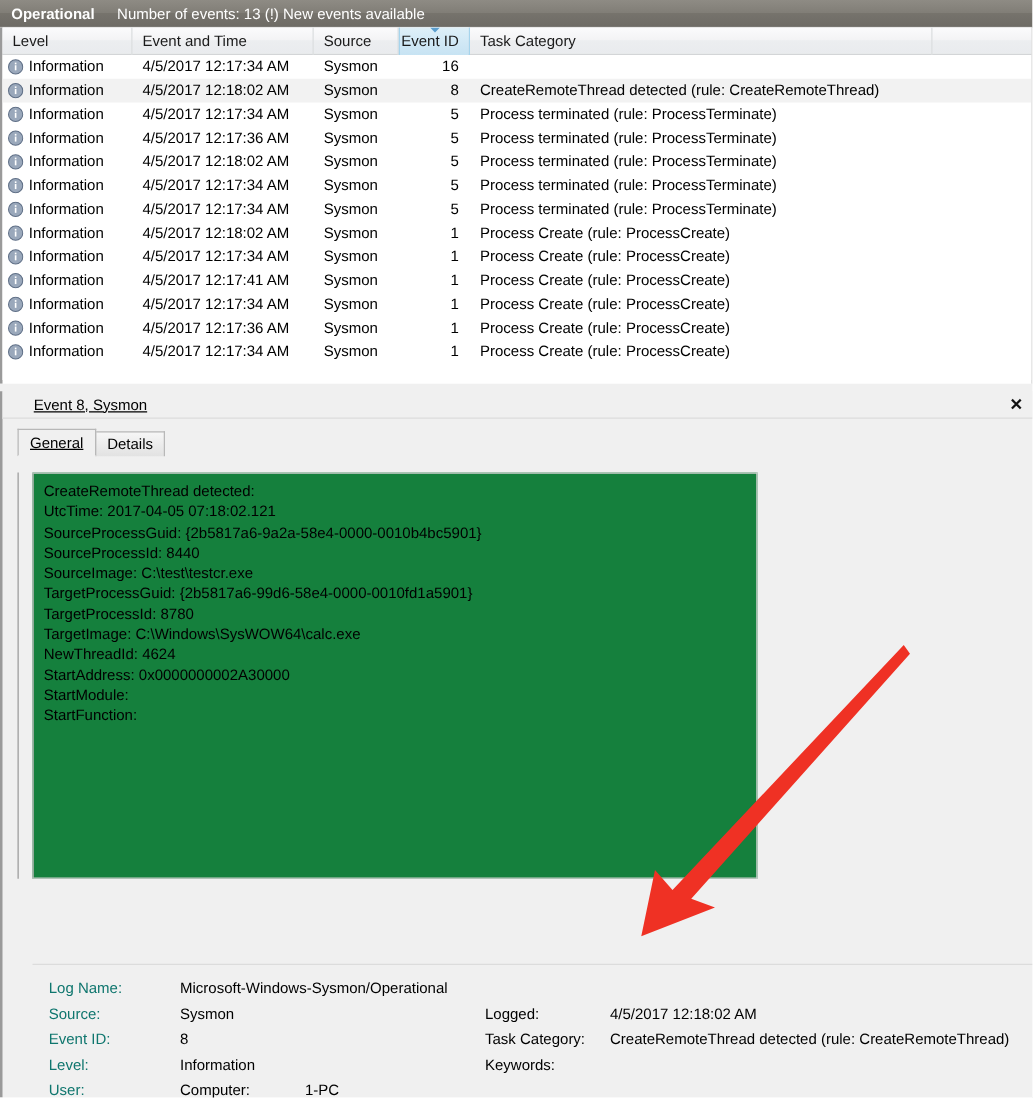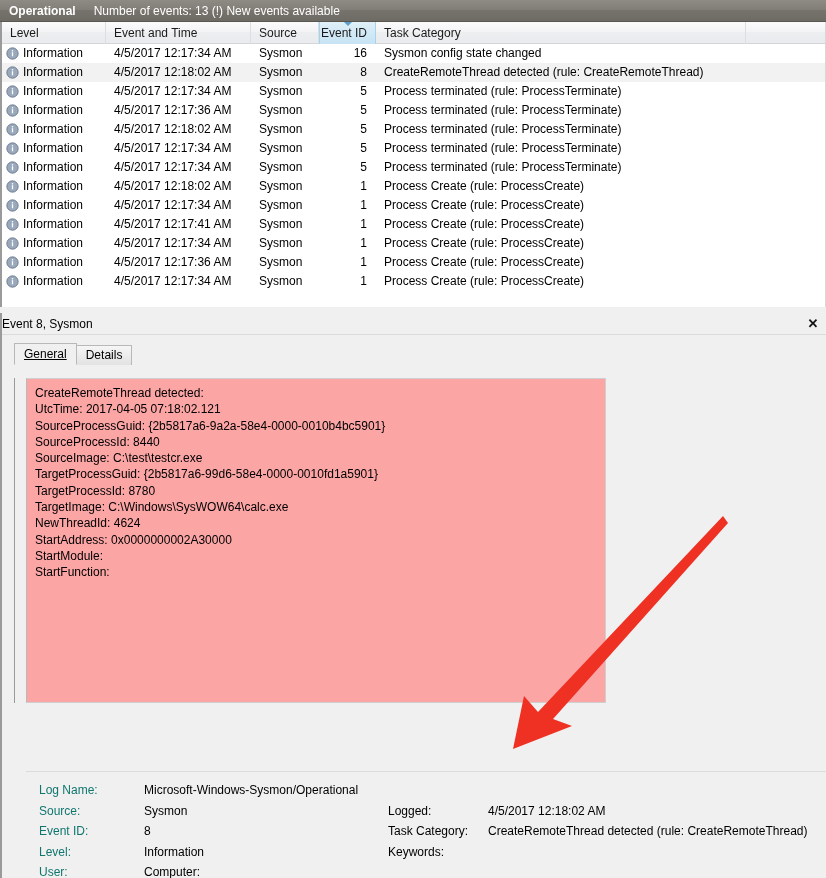--- a/index.html
+++ b/index.html
@@ -150,23 +150,24 @@
   .detail-titlebar {
     height: 22px;
     display: flex;
     align-items: center;
     justify-content: space-between;
     background: #f0f0f0;
     border-bottom: 1px solid #dcdcdc;
     box-sizing: border-box;
   }
   .detail-title {
-    padding-left: 0;
+    padding-left: 25px;
     font-size: 12px;
     color: #000;
+    text-decoration: underline;
   }
   .close-x {
     width: 26px;
     text-align: center;
     font-size: 13px;
     font-weight: bold;
     color: #111;
     cursor: default;
     line-height: 22px;
     font-family: "Liberation Sans", sans-serif;
@@ -208,21 +209,21 @@
     position: absolute;
     left: 12px; top: 65px;
     width: 800px; height: 630px;
   }
   .msg-inner {
     position: absolute;
     left: 12px;
     top: 0;
     width: 580px;
     height: 325px;
-    background: #fca5a5;
+    background: #15803d;
     border: 1px solid #cfcfcf;
     border-left: 1px solid #b9b9b9;
     box-sizing: border-box;
     padding: 6px 8px;
     overflow: hidden;
   }
   .msg-line {
     font-size: 12px;
     line-height: 16.3px;
     color: #000;
@@ -292,21 +293,20 @@
           <svg class="info-icon" viewBox="0 0 16 16">
             <circle cx="8" cy="8" r="7" fill="#9aa8bb" stroke="#5f6f86" stroke-width="1"></circle>
             <rect x="7.2" y="6.4" width="1.6" height="5" fill="#ffffff"></rect>
             <rect x="7.2" y="3.8" width="1.6" height="1.7" fill="#ffffff"></rect>
           </svg>
           <span>Information</span>
         </span>
         <span class="cell c-date">4/5/2017 12:17:34 AM</span>
         <span class="cell c-source">Sysmon</span>
         <span class="cell c-eventid">16</span>
-        <span class="cell c-task">Sysmon config state changed</span>
       </div>
       <div class="ev-row selected">
         <span class="cell c-level">
           <svg class="info-icon" viewBox="0 0 16 16">
             <circle cx="8" cy="8" r="7" fill="#9aa8bb" stroke="#5f6f86" stroke-width="1"></circle>
             <rect x="7.2" y="6.4" width="1.6" height="5" fill="#ffffff"></rect>
             <rect x="7.2" y="3.8" width="1.6" height="1.7" fill="#ffffff"></rect>
           </svg>
           <span>Information</span>
         </span>
@@ -522,20 +522,21 @@
       </div>
       <div class="meta-row">
         <span class="meta-label">Level:</span>
         <span class="meta-value">Information</span>
         <span class="meta-label2">Keywords:</span>
         <span class="meta-value2"></span>
       </div>
       <div class="meta-row">
         <span class="meta-label">User:</span>
         <span class="meta-label2">Computer:</span>
+        <span class="meta-value2">1-PC</span>
       </div>
 
     </div>
   </div>
 </div>
 
 <svg class="annot-arrow" viewBox="0 0 826 878">
   <polygon points="723,516 728,523 553,719 572,726 513,749 524,696 538,712" fill="#ef3124"></polygon>
 </svg>
 

